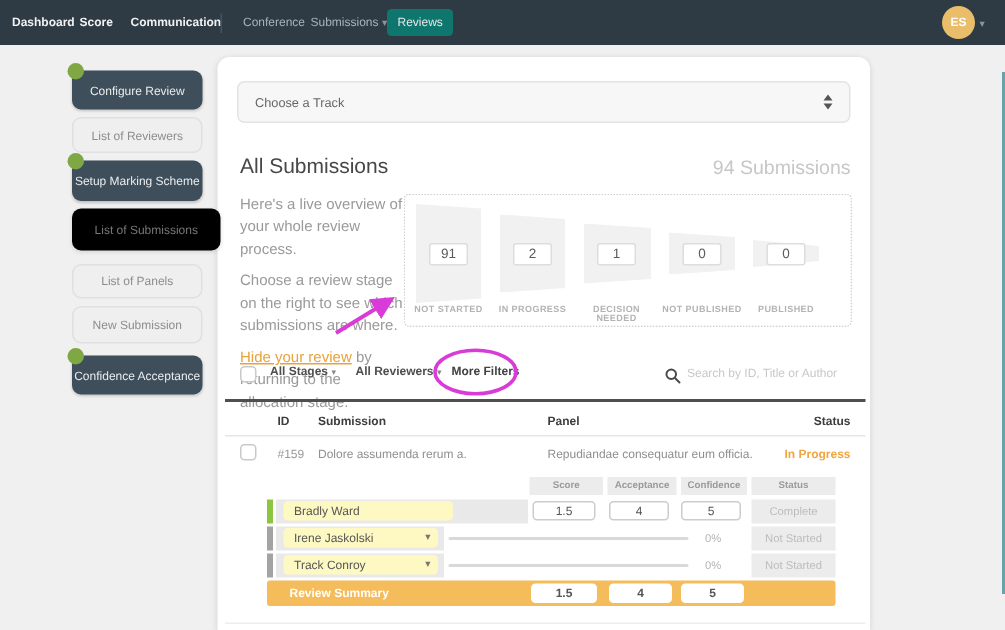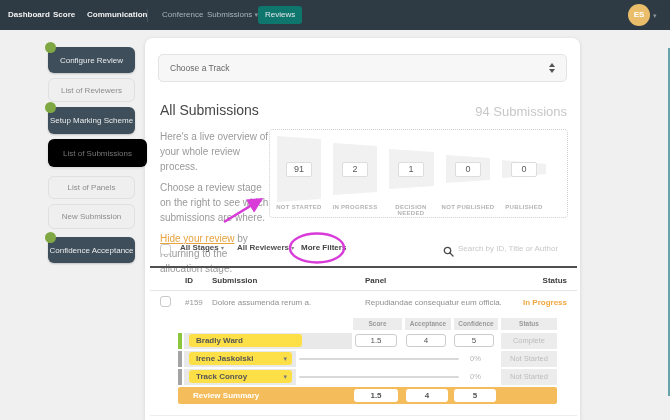--- a/index.html
+++ b/index.html
@@ -70,21 +70,21 @@
   .darkline { left:5px; top:228px; width:427px; height:2px; background:#4f4f4f; }
   .th { top:238px; font-size:8px; font-weight:bold; color:#3d3d3d; }
   .sepline { left:5px; top:252px; width:427px; height:1px; background:#e6e6e6; }
   .td { top:260px; font-size:8px; color:#8f8f8f; white-space:nowrap; }
   .status-inprogress { color:#f0a640; font-weight:bold; }
 
   .dh-cell { top:280px; height:12px; background:#ececec; font-size:6.5px; font-weight:bold;
              color:#9a9a9a; text-align:center; line-height:12px; }
   .rbar { width:4px; }
   .rbg { background:#e9e9e9; }
-  .namebox { background:#fde047; border-radius:3px; font-size:8px; font-weight:bold; color:#555;
+  .namebox { background:#fef9c3; border-radius:3px; font-size:8px; font-weight:normal; color:#555;
              line-height:13px; padding-left:7px; white-space:nowrap; }
   .selchev { position:absolute; right:5px; top:0; font-size:7px; color:#777; line-height:13px; }
   .valbox { background:#fff; border:1px solid #ccc; border-radius:3px; font-size:8px; color:#555;
             text-align:center; line-height:11px; }
   .statcell { background:#ececec; font-size:7.5px; color:#bcbcbc; text-align:center; line-height:16px; }
   .progress { height:2px; background:#d9d9d9; border-radius:1px; }
   .pct { font-size:7.5px; color:#b5b5b5; }
   .sumrow { background:#f4bc5a; border-radius:2px; }
   .sumlabel { color:#fff; font-weight:bold; font-size:8px; line-height:17px; }
   .sumbox { background:#fff; border-radius:3px; font-size:8px; font-weight:bold; color:#555;

